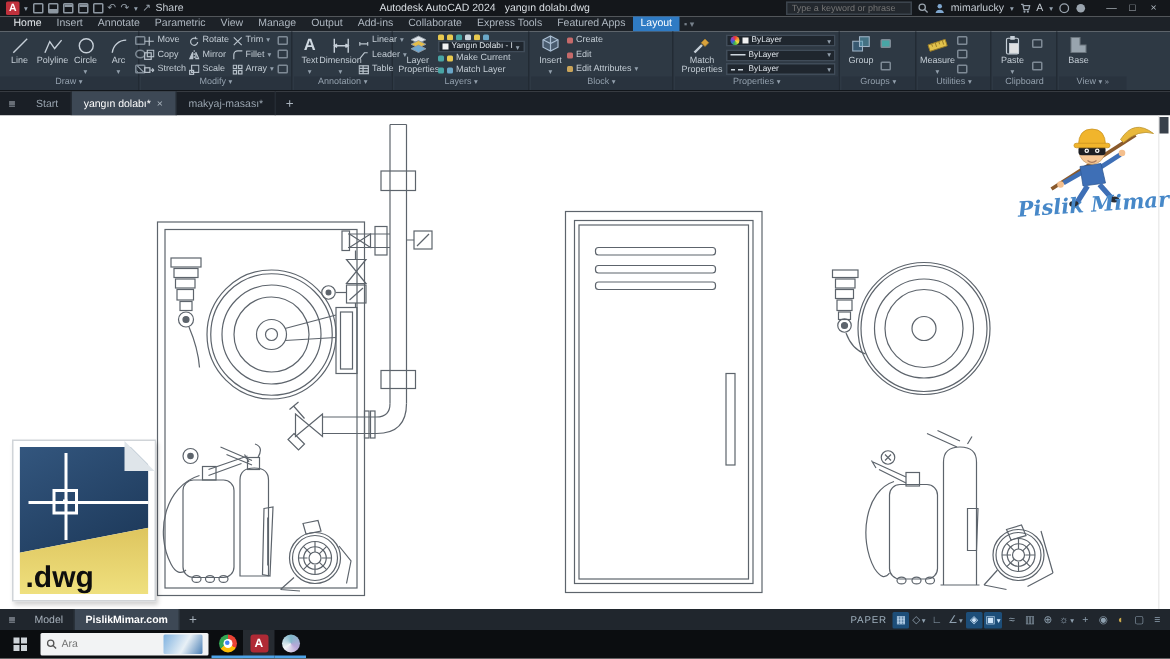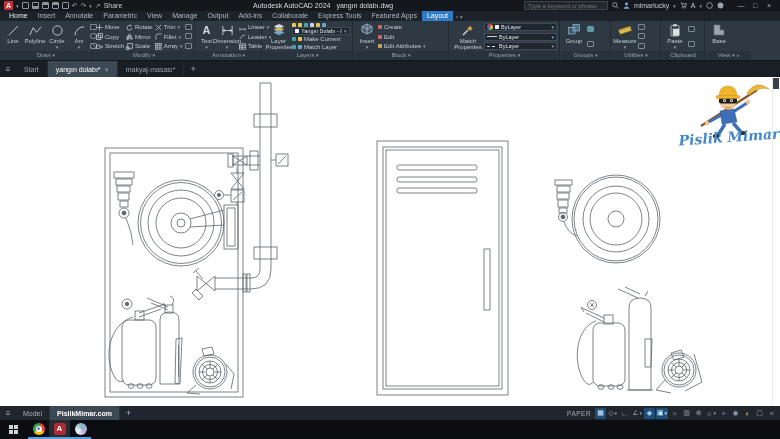--- a/index.html
+++ b/index.html
@@ -754,20 +754,35 @@
         <circle cx="724.5" cy="23.5" r=".7" fill="#222"></circle>
           <circle cx="731.5" cy="23.5" r=".7" fill="#222"></circle>
         <path d="M725 30q3 2.4 6 0" stroke="#a9795b" stroke-width=".8" fill="none"></path>
         <path d="M719 20q0-11 9-11t9 11z" fill="#f1b52c" stroke="#c8911f" stroke-width=".5"></path>
         <rect x="716" y="18.5" width="24" height="3" rx="1.5" fill="#f1b52c" stroke="#c8911f" stroke-width=".5"></rect>
       </g>
     </svg>
 
     <div class="logo-text">Pislik Mimar</div>
 
+    <div class="dwg-icon">
+      <div class="dwg-page">
+        <div class="dwg-art">
+          <div class="dwg-blue"></div>
+          <div class="dwg-yellow"></div>
+          <span class="xh-h"></span>
+          <span class="xh-v"></span>
+          <span class="xh-sq"></span>
+          <span class="xh-dot"></span>
+        </div>
+        <span class="fold-cut"></span>
+        <span class="fold-flap"></span>
+        <span class="dwg-label">.dwg</span>
+      </div>
+    </div>
 
     <div class="vscroll">
       <span class="vthumb"></span>
     </div>
   </div>
 
   <div class="statusbar">
     <span class="sb-menu">≡</span>
     <span class="ltab">
         <span>Model</span>
@@ -798,20 +813,28 @@
 
   <div class="taskbar">
     <span class="start">
       <span class="winlogo">
           <i></i>
           <i></i>
           <i></i>
           <i></i>
         </span>
     </span>
+    <span class="tb2-search">
+      <svg width="7" height="7" viewBox="0 0 8 8">
+        <circle cx="3.2" cy="3.2" r="2.4" stroke="#555" fill="none"></circle>
+          <path d="M5 5l2.3 2.3" stroke="#555"></path>
+        </svg>
+      <input placeholder="Ara" style="">
+      <span class="weather"></span>
+    </span>
     <span class="apps">
       <span class="appbtn">
         <span class="chrome">
             <i></i>
             <b></b>
           </span>
         </span>
       <span class="appbtn focus">
         <span class="acad-app">A</span>
         </span>

